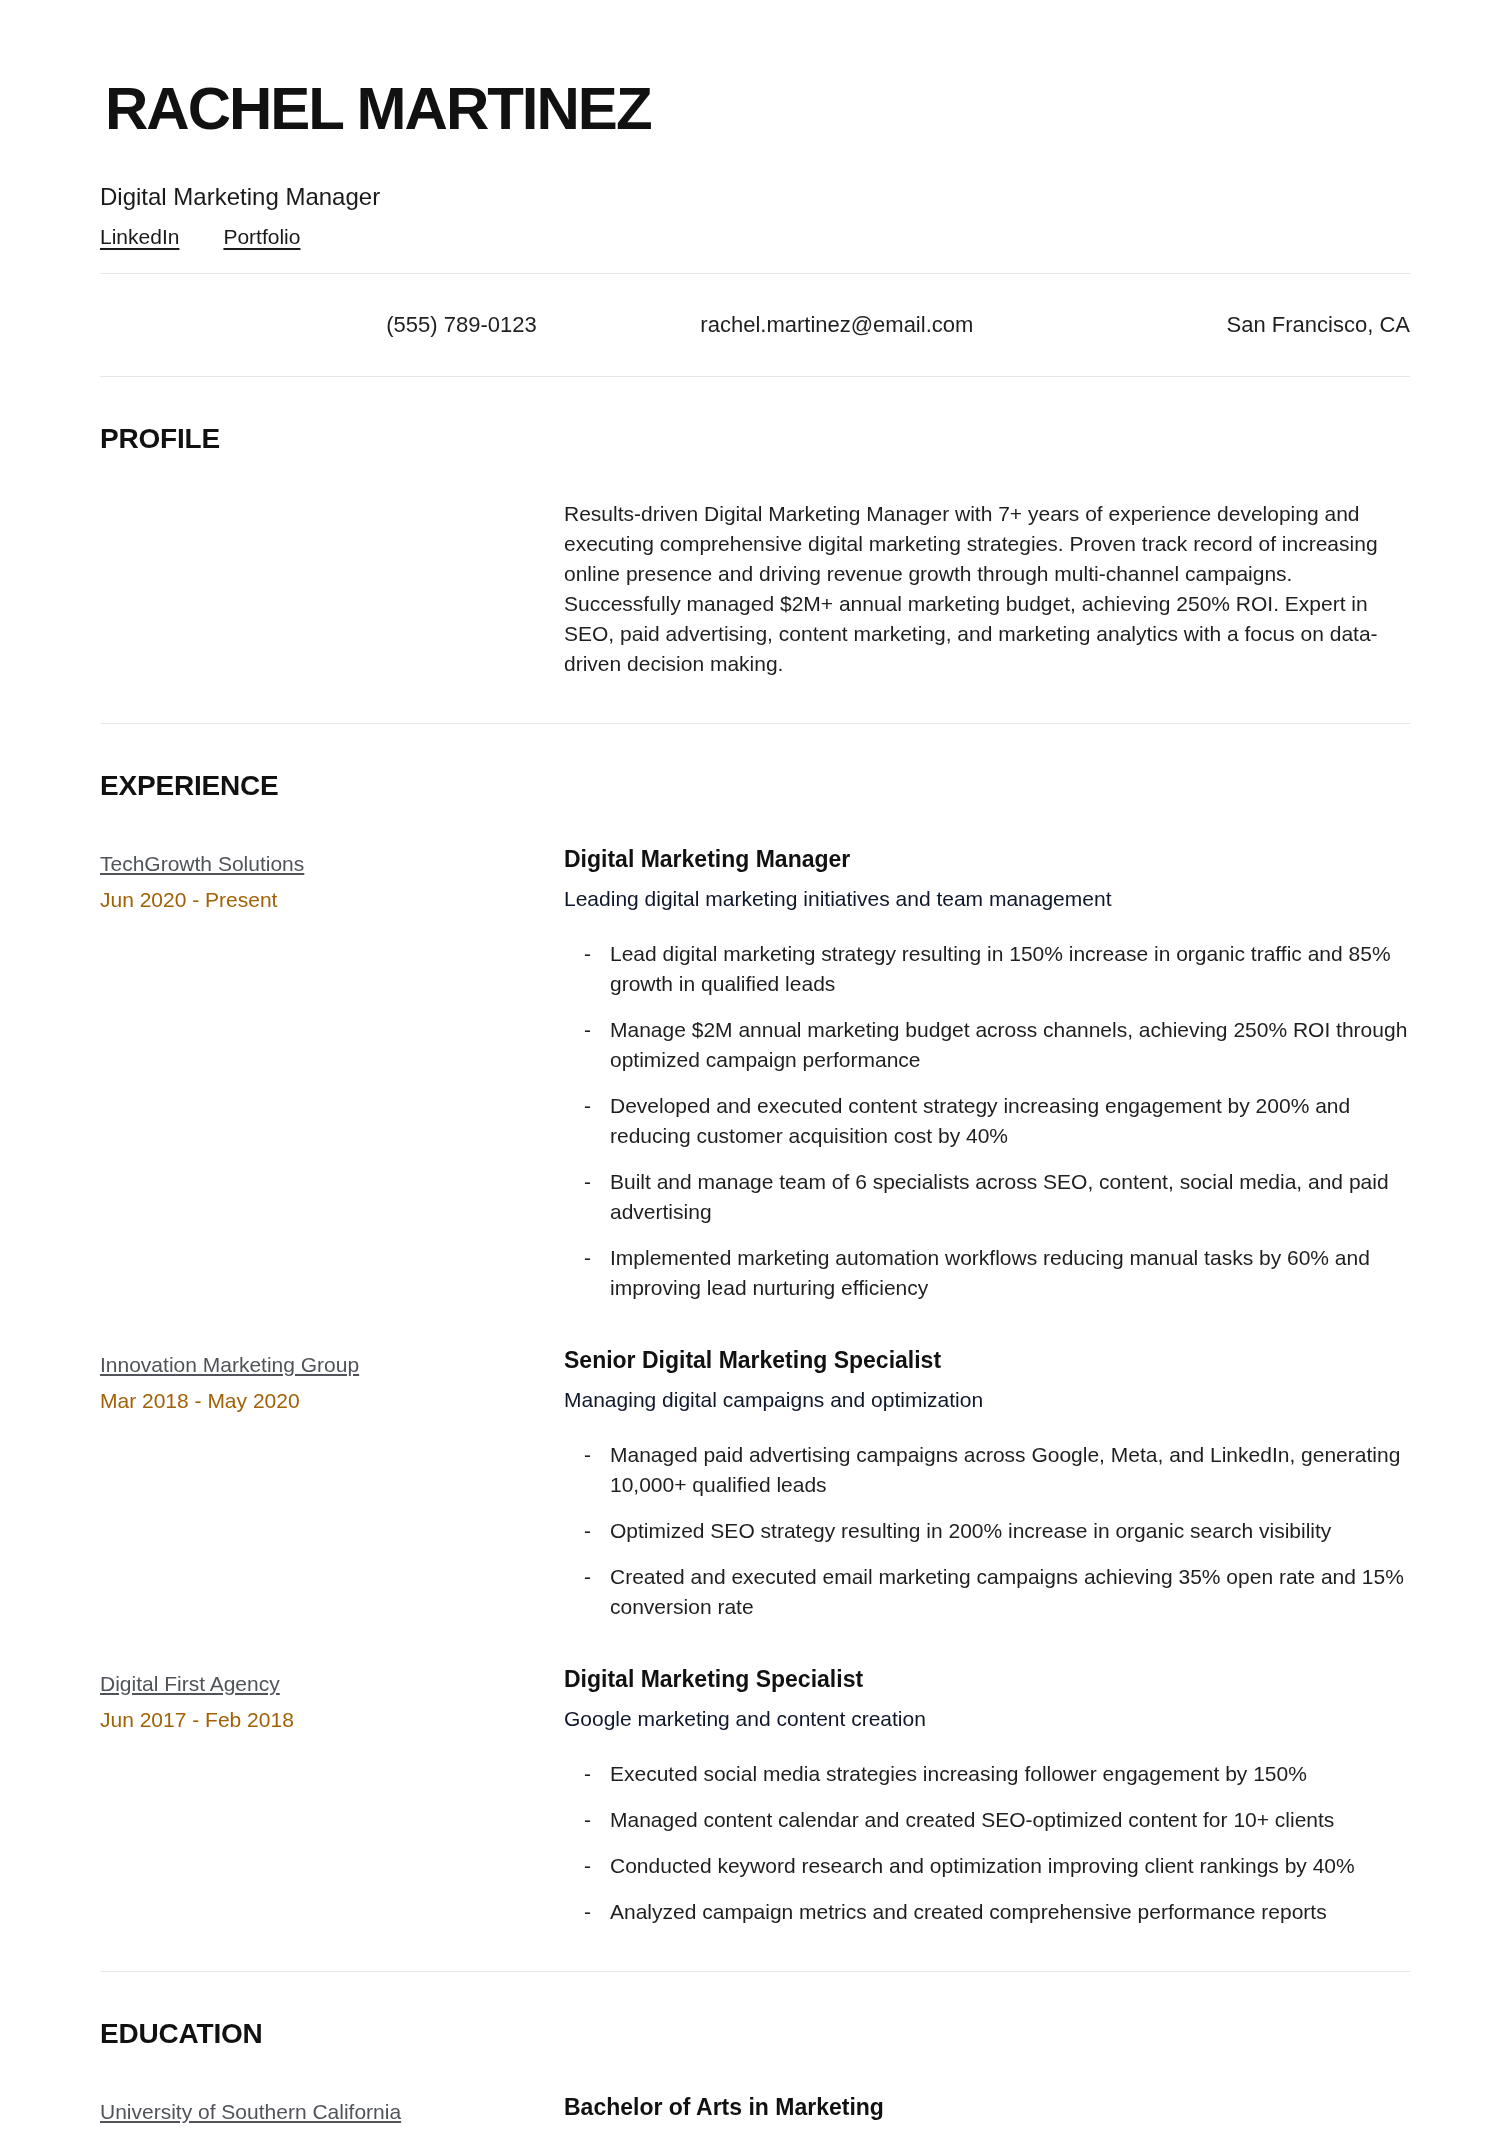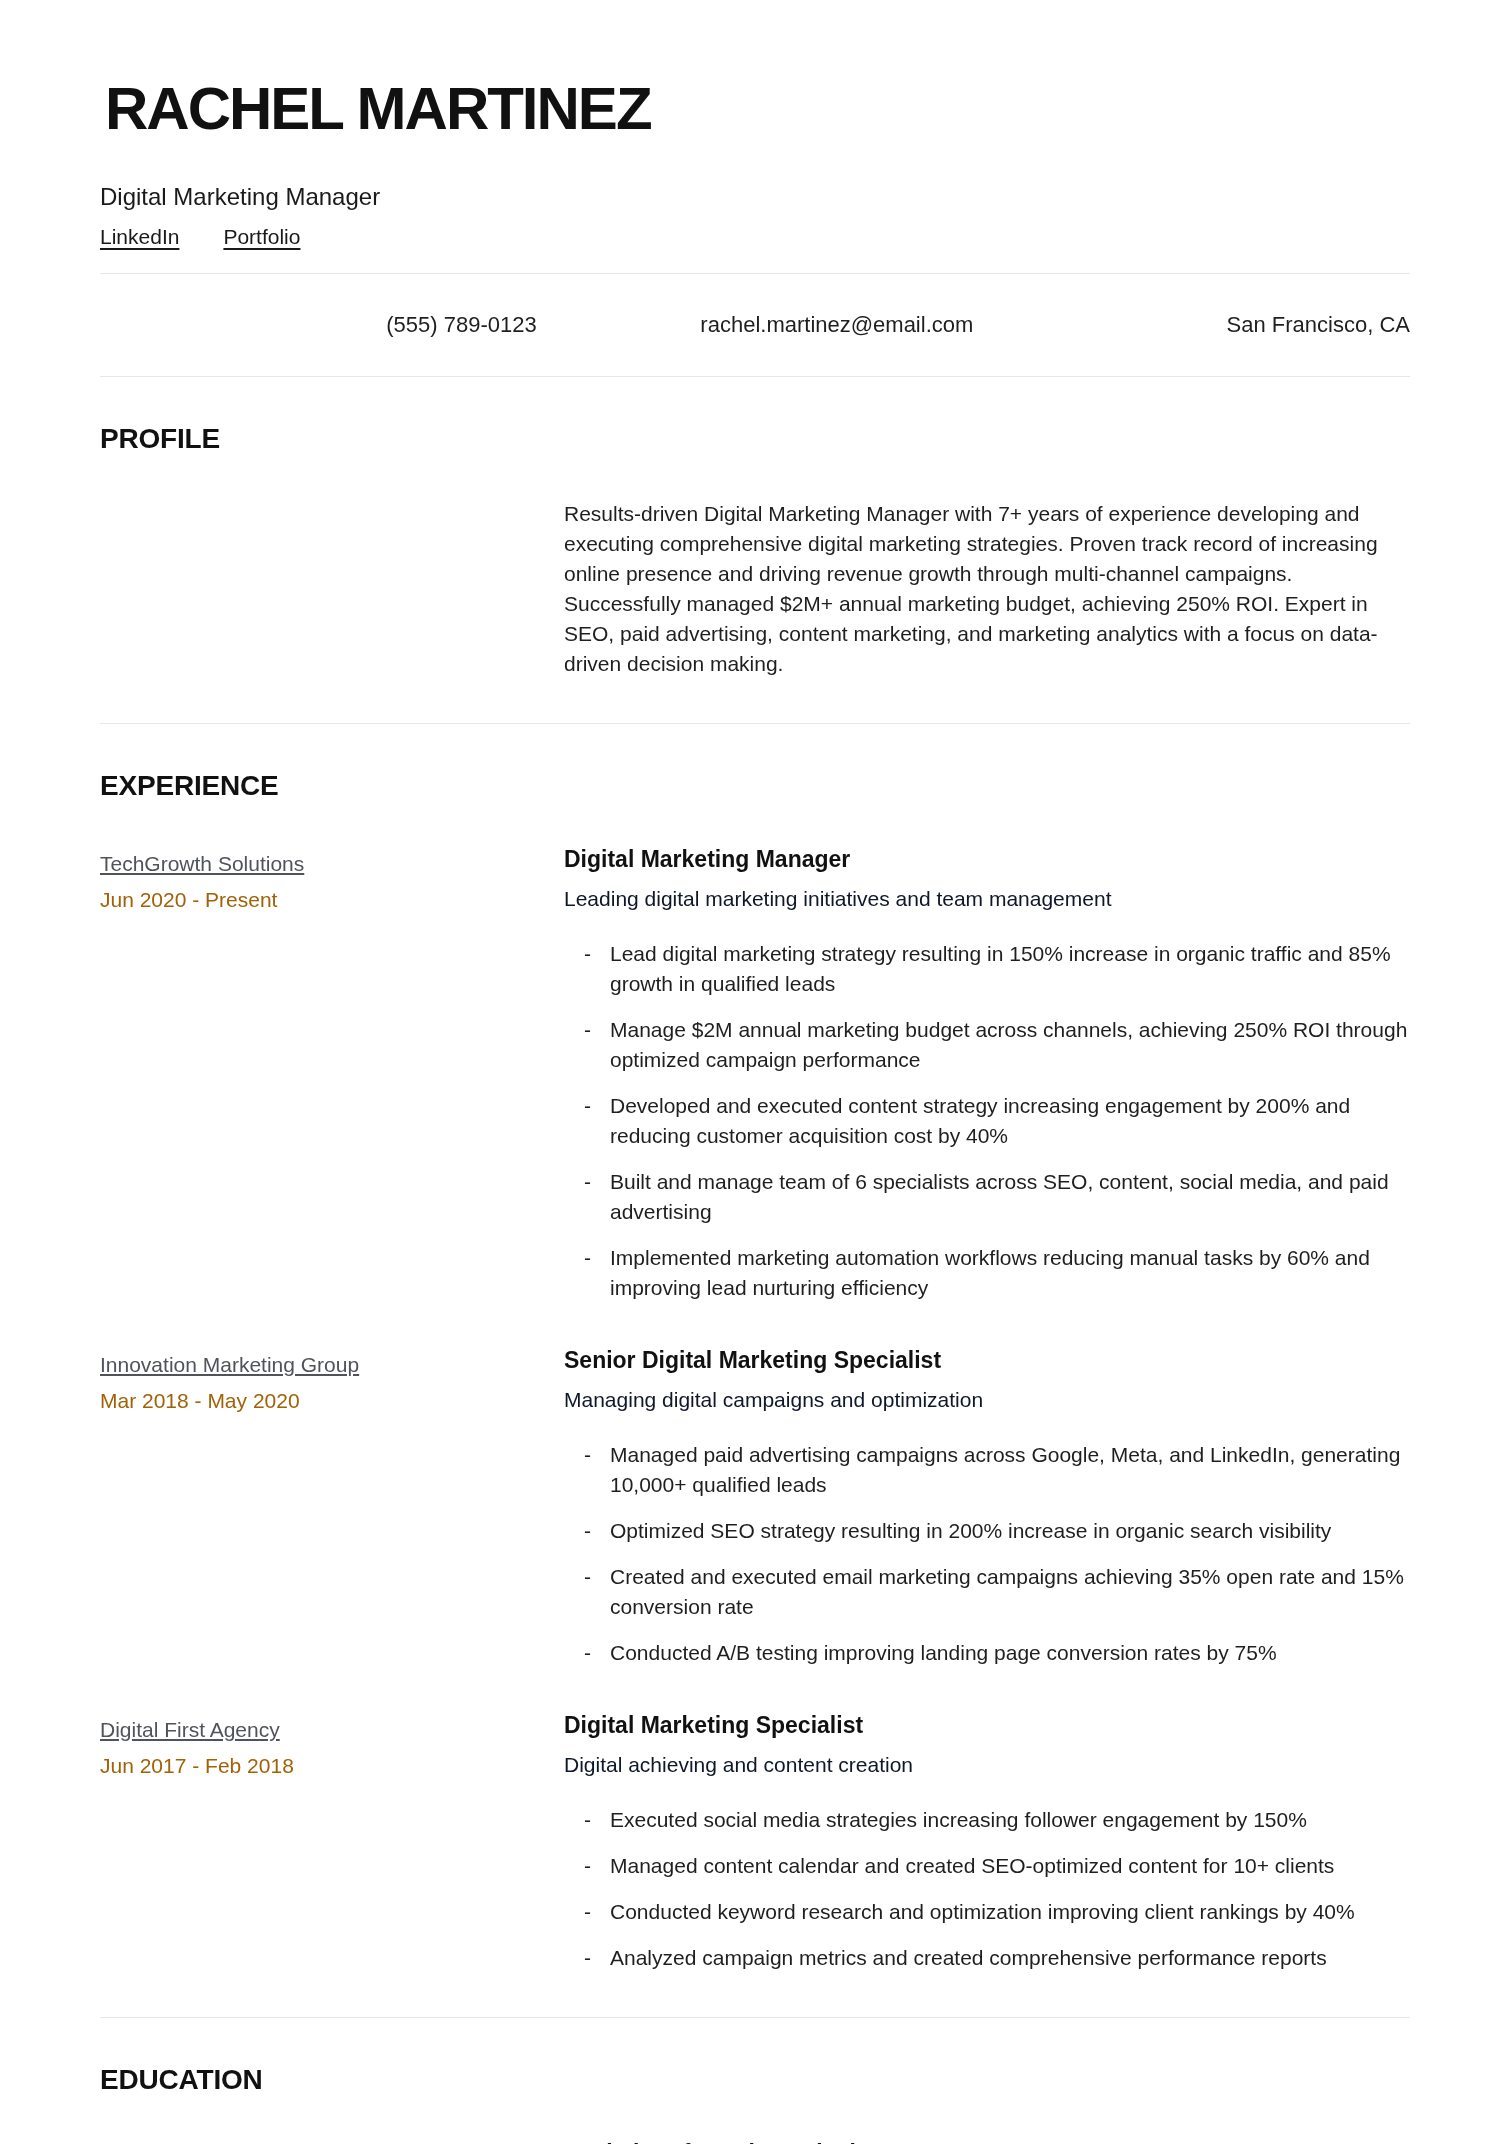--- a/index.html
+++ b/index.html
@@ -168,33 +168,32 @@
         <div class="company">Innovation Marketing Group</div>
         <div class="dates">Mar 2018 - May 2020</div>
       </div>
       <div class="col-right">
         <h3 class="role-title">Senior Digital Marketing Specialist</h3>
         <p class="role-subtitle">Managing digital campaigns and optimization</p>
         <ul class="bullets">
           <li>Managed paid advertising campaigns across Google, Meta, and LinkedIn, generating 10,000+ qualified leads</li>
           <li>Optimized SEO strategy resulting in 200% increase in organic search visibility</li>
           <li>Created and executed email marketing campaigns achieving 35% open rate and 15% conversion rate</li>
-          <li>Conducted A/B testing improving landing page conversion rates by 75%</li>
         </ul>
       </div>
     </div>
 
     <div class="entry-grid">
       <div class="col-left">
         <div class="company">Digital First Agency</div>
         <div class="dates">Jun 2017 - Feb 2018</div>
       </div>
       <div class="col-right">
         <h3 class="role-title">Digital Marketing Specialist</h3>
-        <p class="role-subtitle">Digital achieving and content creation</p>
+        <p class="role-subtitle">Google marketing and content creation</p>
         <ul class="bullets">
           <li>Executed social media strategies increasing follower engagement by 150%</li>
           <li>Managed content calendar and created SEO-optimized content for 10+ clients</li>
           <li>Conducted keyword research and optimization improving client rankings by 40%</li>
           <li>Analyzed campaign metrics and created comprehensive performance reports</li>
         </ul>
       </div>
     </div>
   </div>
 

